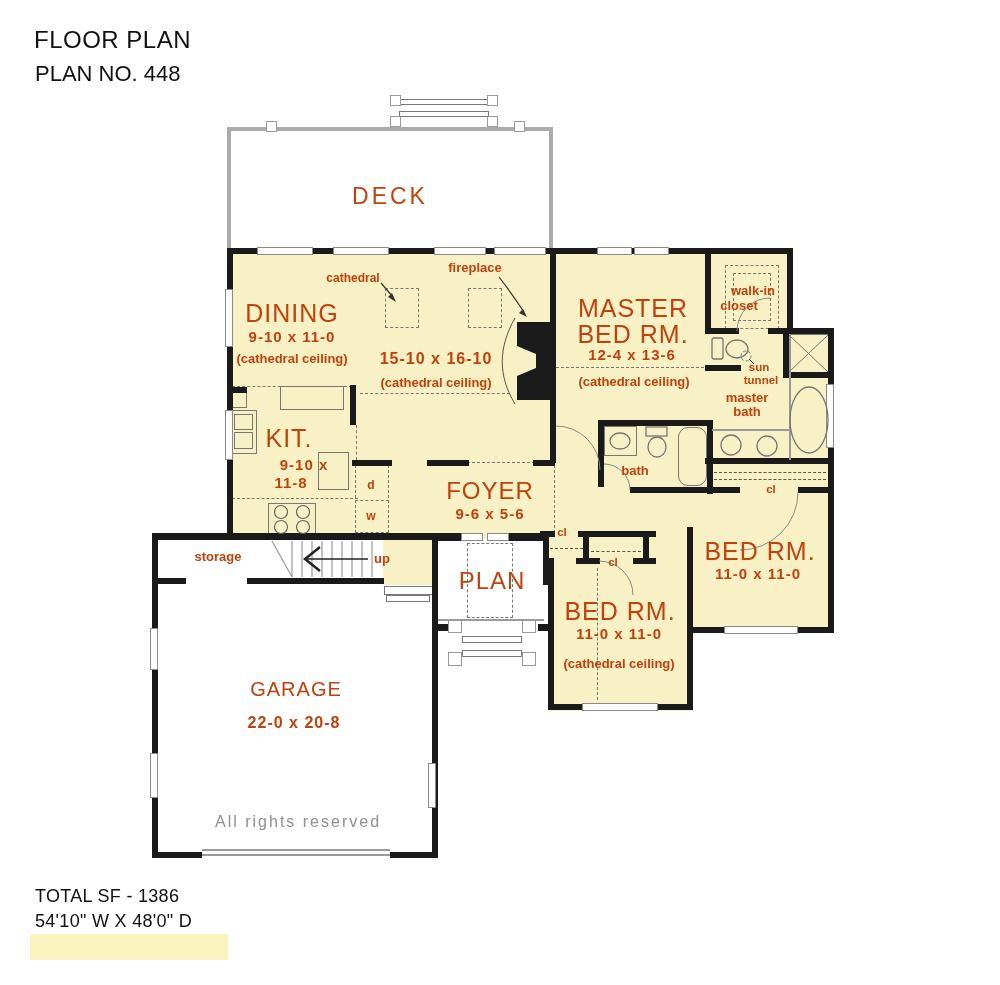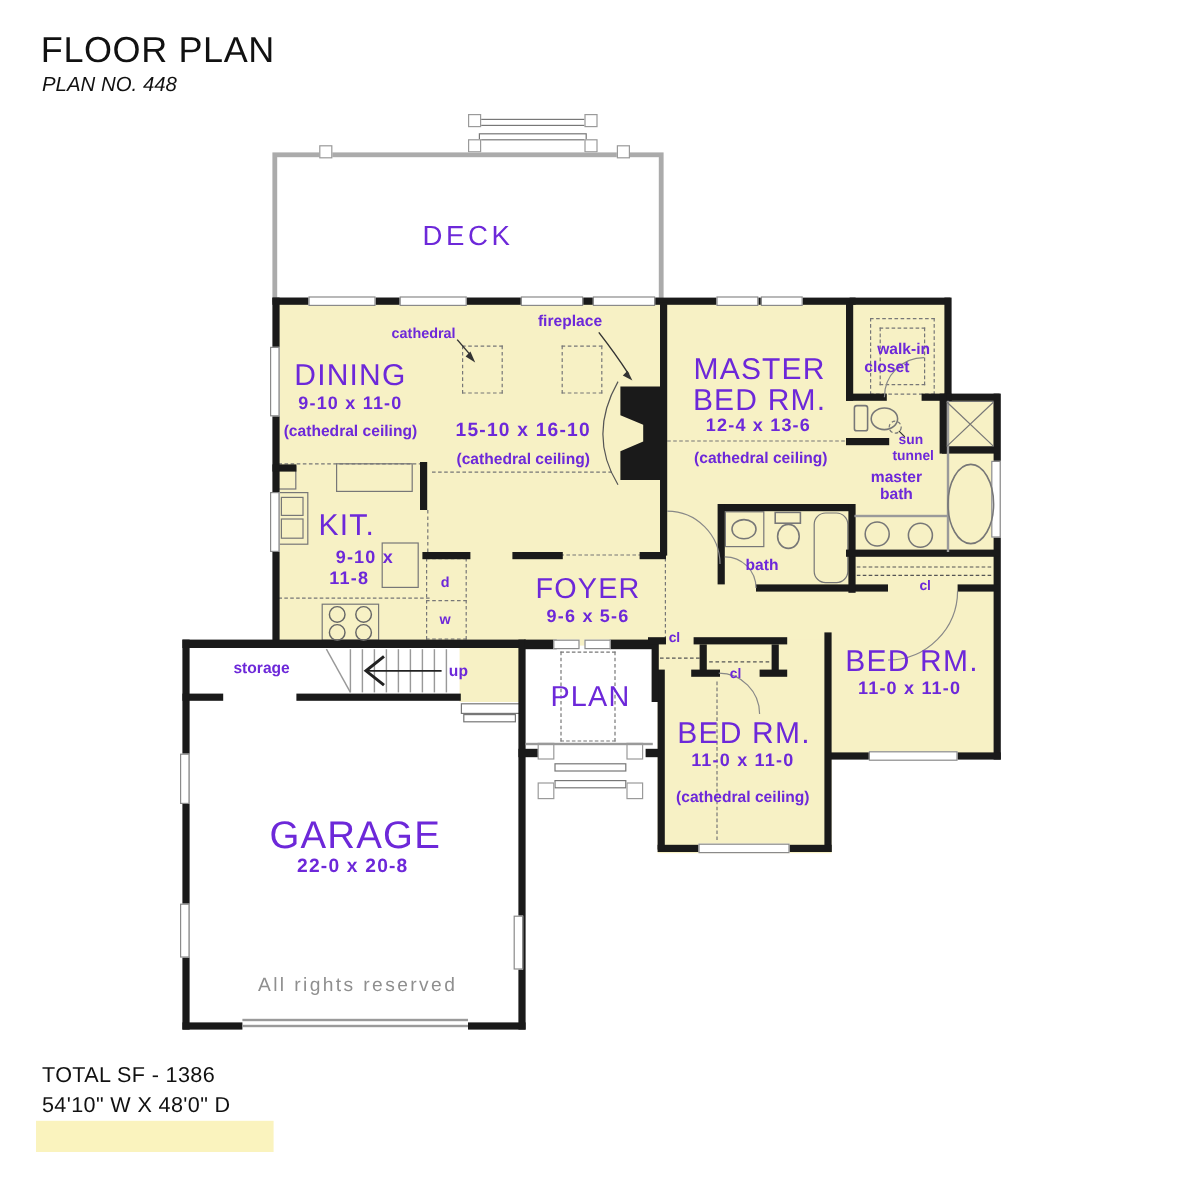--- a/index.html
+++ b/index.html
@@ -14,35 +14,35 @@
   .dlh{position:absolute;border-top:1.5px dashed var(--dash);z-index:3;}
   .dlv{position:absolute;border-left:1.5px dashed var(--dash);z-index:3;}
   .ddh{position:absolute;border-top:1.5px dashed #555;z-index:3;}
   .fx{position:absolute;border:1.5px solid var(--fx);z-index:4;box-sizing:border-box;}
   .tub{position:absolute;border:1.5px solid var(--fx);border-radius:10px;z-index:4;box-sizing:border-box;}
   .post{position:absolute;background:#fff;border:1.5px solid var(--gray);z-index:4;box-sizing:border-box;}
   .gl{position:absolute;background:var(--gray);z-index:6;}
   .wall{position:absolute;background:var(--wall);z-index:5;}
   .win{position:absolute;background:#fff;border:1px solid #8a8a8a;z-index:6;box-sizing:border-box;}
   svg.ovl{position:absolute;left:0;top:0;z-index:7;pointer-events:none;}
-  .lbl{position:absolute;transform:translateX(-50%);white-space:nowrap;color:#6d28d9;z-index:9;text-align:center;}
+  .lbl{position:absolute;transform:translateX(-50%);white-space:nowrap;color:#c2410c;z-index:9;text-align:center;}
   .rm{font-size:25px;letter-spacing:1px;}
   .rm23{font-size:23px;letter-spacing:3px;}
   .rm24{font-size:24px;letter-spacing:1px;}
-  .rm27{font-size:32px;letter-spacing:1px;}
+  .rm27{font-size:20px;letter-spacing:1px;}
   .dm{font-size:15px;font-weight:700;letter-spacing:1px;}
   .dm16{font-size:16px;font-weight:700;letter-spacing:1px;}
   .nt{font-size:13px;font-weight:700;}
   .sm{font-size:13px;font-weight:700;}
   .sm12{font-size:12px;font-weight:700;}
   .xs{font-size:11.5px;font-weight:700;}
   .cp{font-size:16px;letter-spacing:2px;color:#8f8f8f;font-weight:400;}
   .hdr{position:absolute;white-space:nowrap;color:#111;z-index:9;}
-  .t1{font-size:30px;letter-spacing:0.5px;}
-  .t2{font-size:17px;font-style:italic;}
+  .t1{font-size:24px;letter-spacing:0.5px;}
+  .t2{font-size:22px;}
   .sumt{font-size:18px;letter-spacing:0.3px;}
   .hl{position:absolute;background:var(--fill);z-index:8;}
 </style>
 </head>
 <body>
 
 <div id="plan">
 
   <div class="hdr t1" style="left:34px;top:26px">FLOOR PLAN</div>
   <div class="hdr t2" style="left:35px;top:61px">PLAN NO. 448</div>

